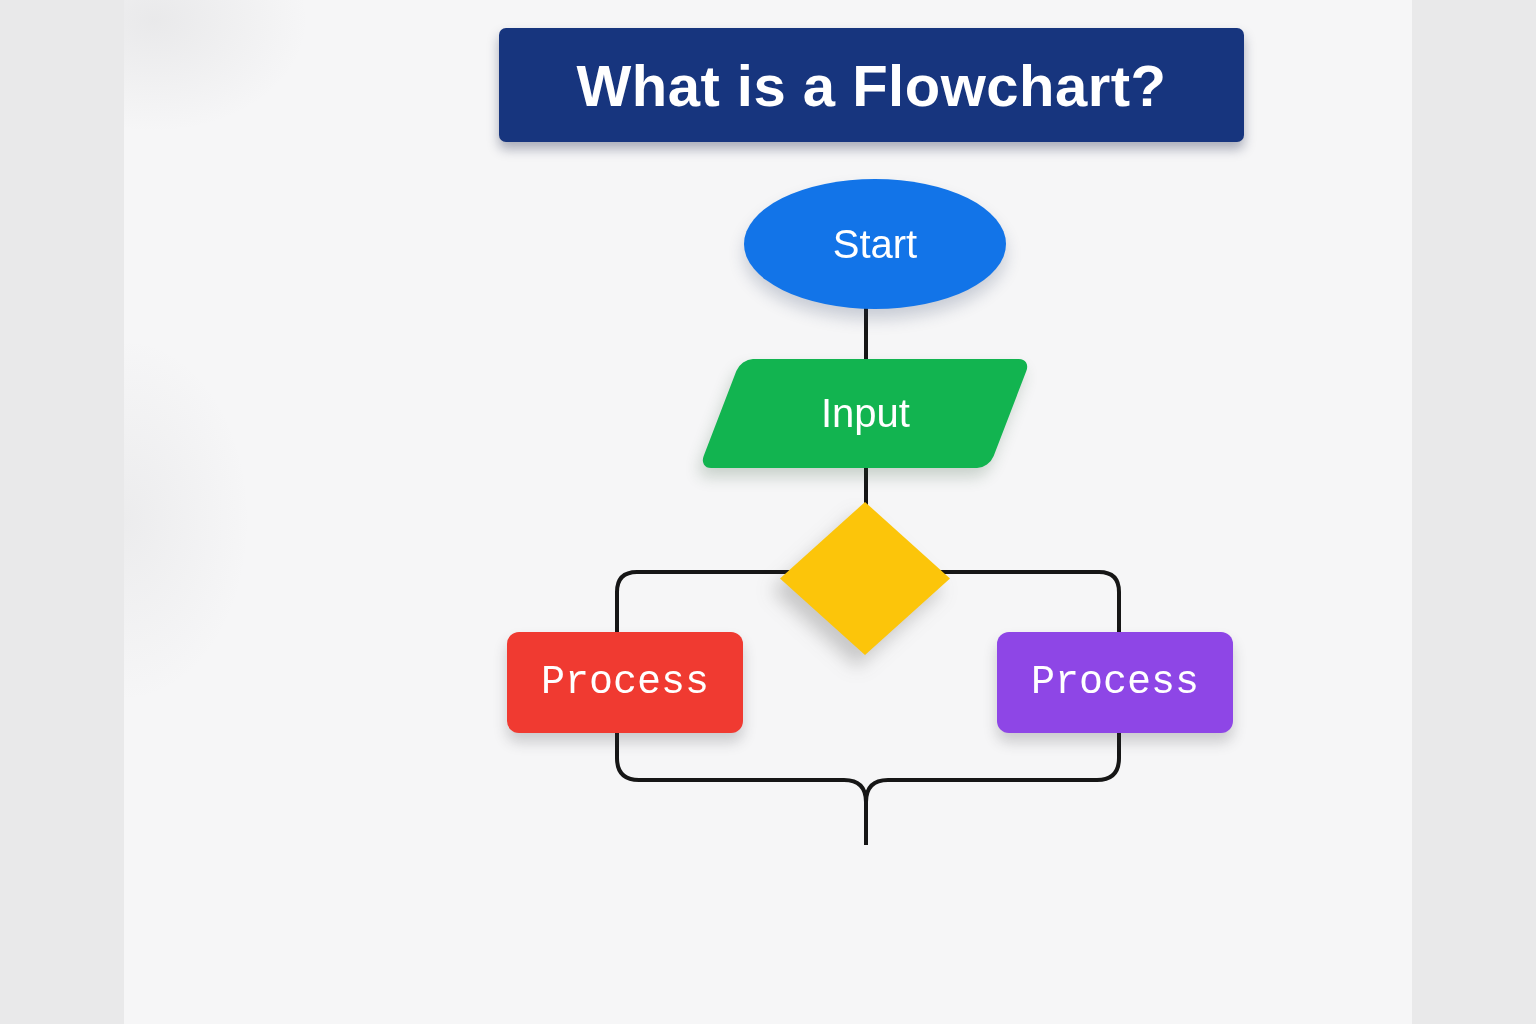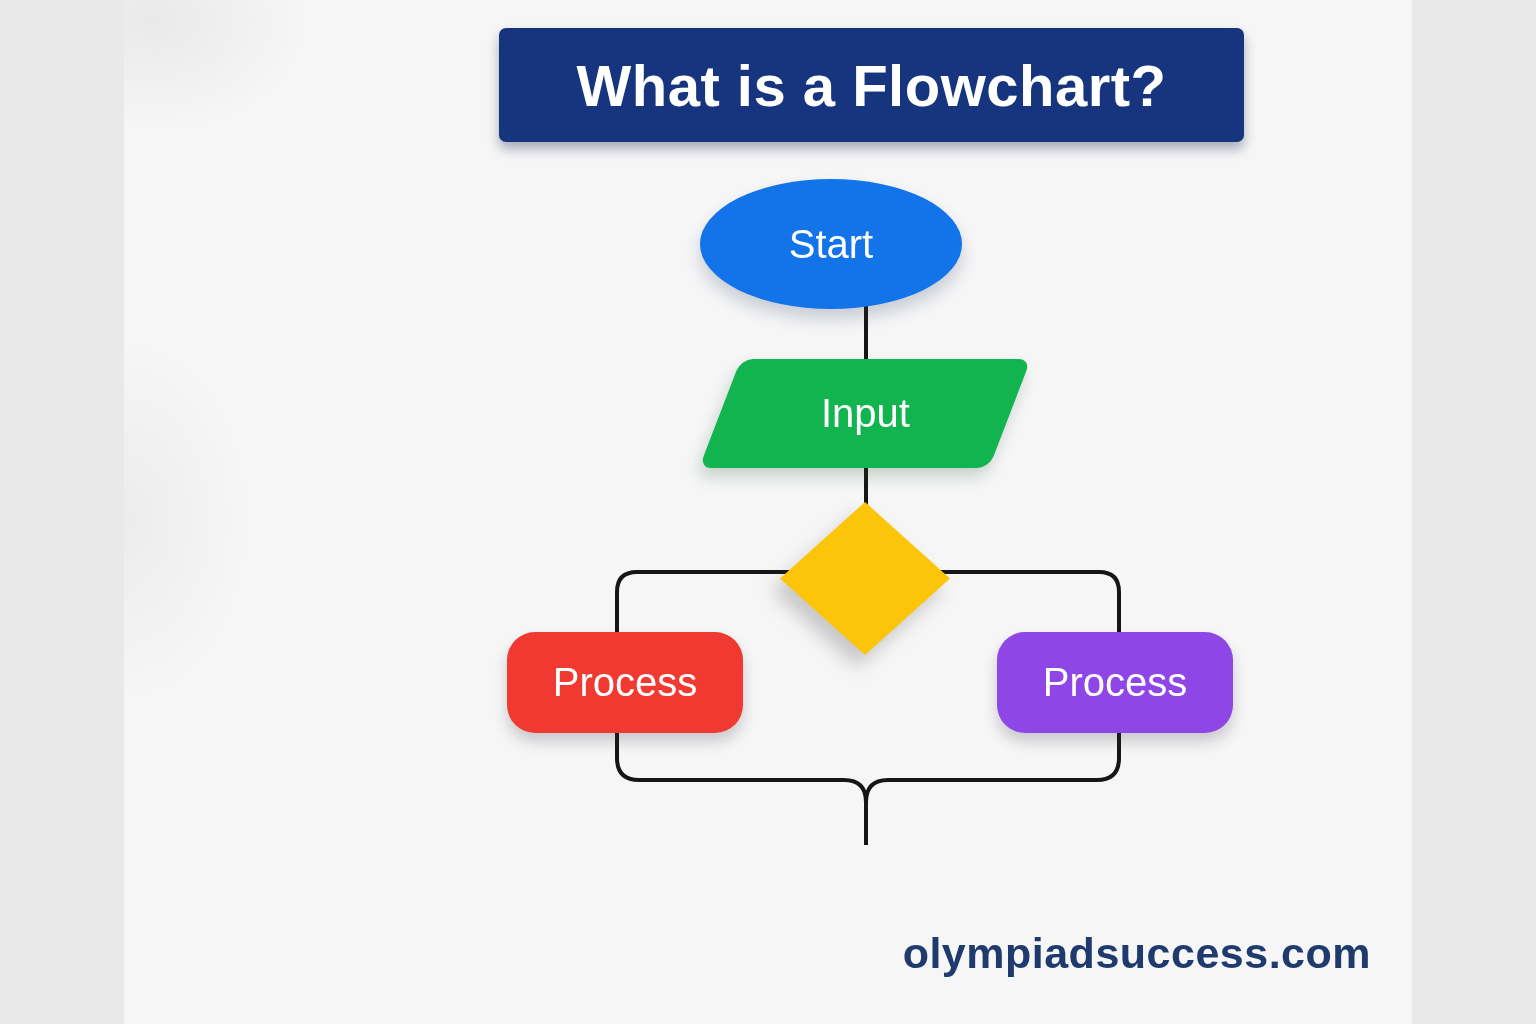--- a/index.html
+++ b/index.html
@@ -56,21 +56,21 @@
     display: flex; align-items: center; justify-content: center;
     color: #ffffff;
     font-size: 40px;
     z-index: 2;
   }
 
   .ellipse {
     border-radius: 50%;
     box-shadow: 0 10px 16px rgba(40, 60, 95, 0.22);
   }
-  .node-start { left: 576px; top: 179px; width: 262px; height: 130px; }
+  .node-start { left: 620px; top: 179px; width: 262px; height: 130px; }
   .node-end   { left: 613px; top: 833px; width: 262px; height: 130px; }
 
   .parallelogram {
     left: 596px; top: 359px;
     width: 290px; height: 109px;
     transform: skewX(-21deg);
     border-radius: 12px;
     box-shadow: 0 9px 14px rgba(40, 80, 50, 0.22);
   }
   .parallelogram .unskew { transform: skewX(21deg); }
@@ -82,22 +82,23 @@
     filter: drop-shadow(-8px 12px 9px rgba(60, 60, 60, 0.25));
     z-index: 2;
   }
   .diamond {
     width: 100%; height: 100%;
     clip-path: polygon(50% 0, 100% 50%, 50% 100%, 0 50%);
   }
 
   .proc {
     width: 236px; height: 101px;
-    border-radius: 28px;
+    border-radius: 12px;
     box-shadow: 0 9px 14px rgba(50, 50, 60, 0.22);
+    font-family: Liberation Mono, monospace;
   }
   .node-process-left  { left: 383px; top: 632px; }
   .node-process-right { left: 873px; top: 632px; }
 
   
   .watermark {
     position: absolute;
     right: 41px; top: 929px;
     font-size: 43px;
     font-weight: bold;
@@ -136,15 +137,14 @@
 
   <div class="node proc node-process-left" style="background-color: rgb(240, 58, 49);">
     <span>Process</span>
   </div>
 
   <div class="node proc node-process-right" style="background-color: rgb(142, 70, 230);">
     <span>Process</span>
   </div>
 
 
-  <div class="watermark" style="color: rgb(31, 58, 109);">olympiadsuccess.com</div>
 
 </div>
 
 </body></html>

